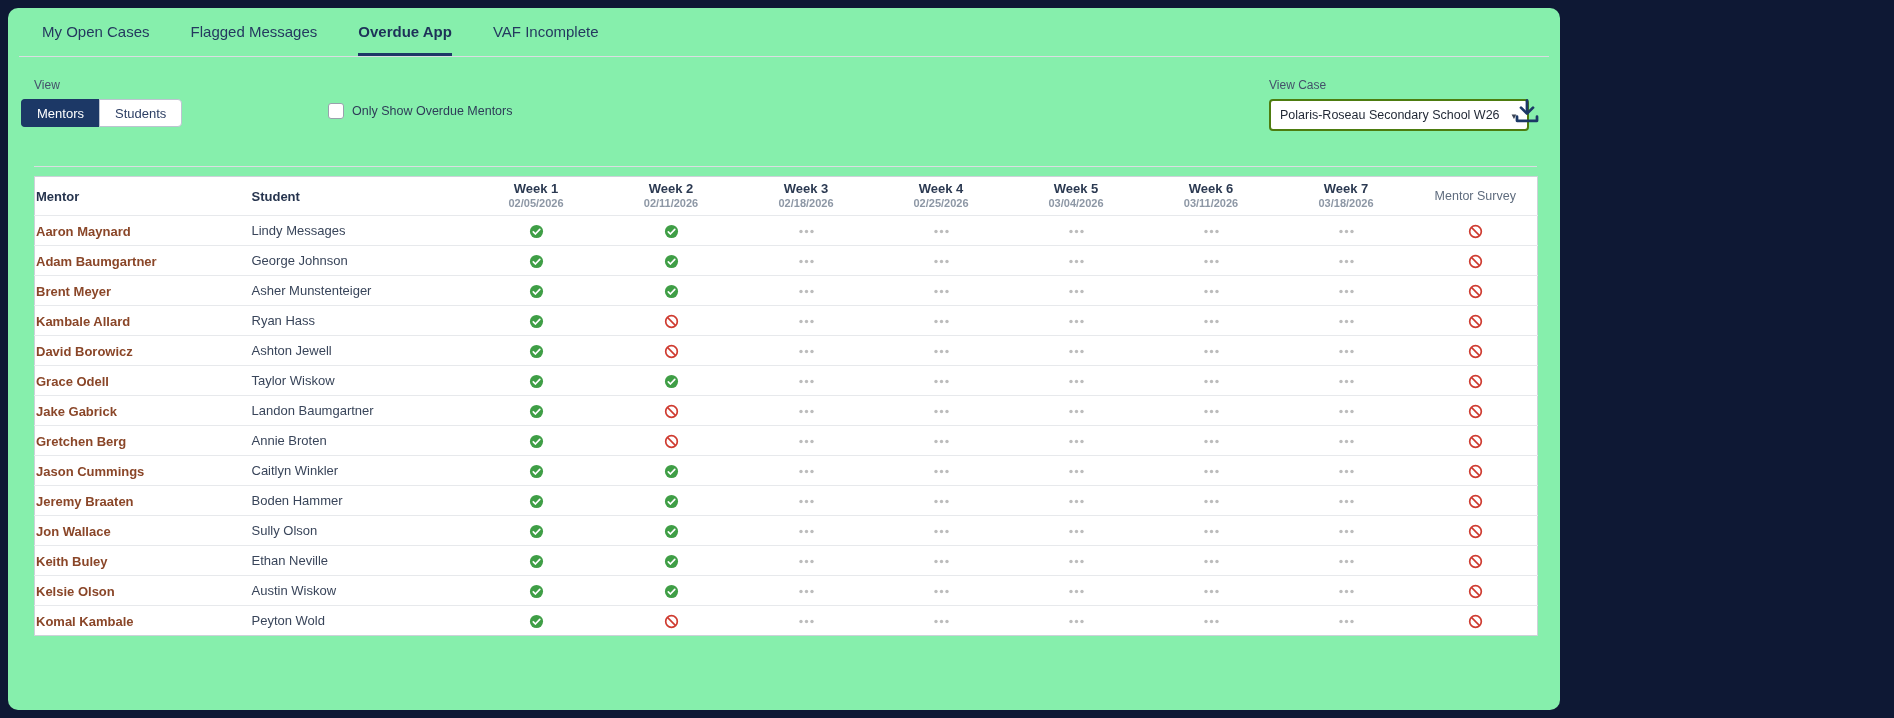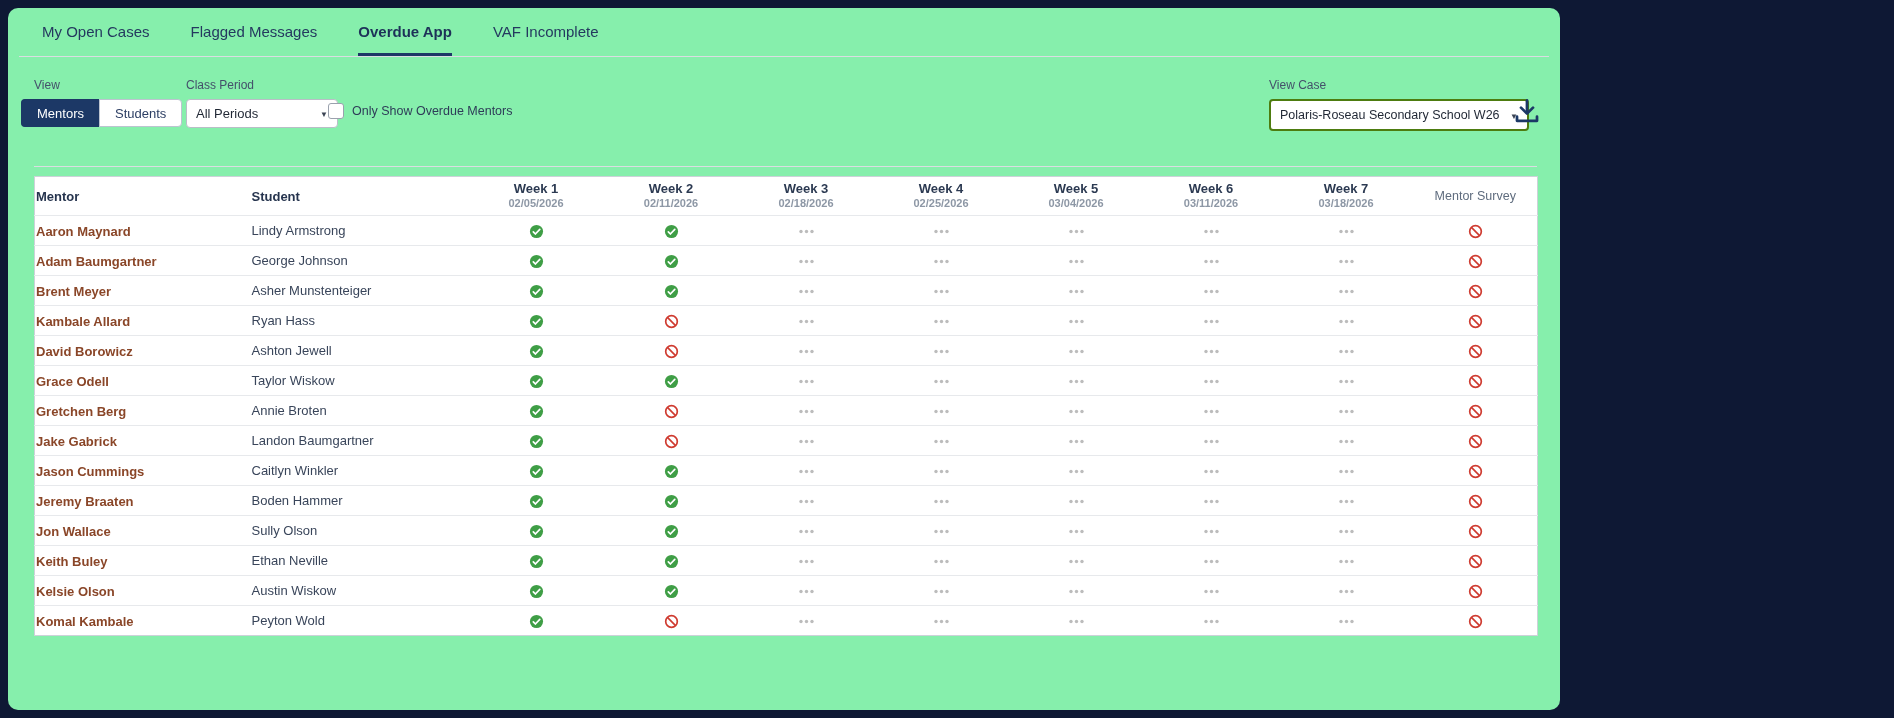--- a/index.html
+++ b/index.html
@@ -76,27 +76,20 @@
   </nav>
 
   <div class="g-view">
     <div class="flabel">View</div>
     <div class="seggroup">
       <button class="seg first sel">Mentors</button>
       <button class="seg last">Students</button>
     </div>
   </div>
 
-  <div class="g-period">
-    <div class="flabel">Class Period</div>
-    <div class="select">
-      <span class="selval">All Periods</span>
-      <span class="caret"></span>
-    </div>
-  </div>
 
   <label class="chk">
     <span class="box"></span>
     <span class="chklabel">Only Show Overdue Mentors</span>
   </label>
 
   <div class="g-case">
     <div class="flabel">View Case</div>
     <div class="select case">
       <span class="selval">Polaris-Roseau Secondary School W26</span>
@@ -159,21 +152,21 @@
           <th class="c">
             <div class="wk">Week 7</div>
             <div class="wdate">03/18/2026</div>
           </th>
           <th class="c survey" id="survey-th">Mentor Survey</th>
       </tr>
     </thead>
     <tbody id="tbody">
         <tr>
           <td class="l"><a class="mentor">Aaron Maynard</a></td>
-          <td class="l student">Lindy Armstrong</td>
+          <td class="l student">Lindy Messages</td>
           <td class="c"><span class="ic"><svg width="15" height="15" viewBox="0 0 16 16">
                 <circle cx="8" cy="8" r="7" fill="#3f9e46"></circle>
                 <path d="M4.6 8.4l2.2 2.3 4.7-5" fill="none" stroke="#fff" stroke-width="1.8" stroke-linecap="round" stroke-linejoin="round"></path>
               </svg></span></td>
           <td class="c"><span class="ic"><svg width="15" height="15" viewBox="0 0 16 16">
                 <circle cx="8" cy="8" r="7" fill="#3f9e46"></circle>
                 <path d="M4.6 8.4l2.2 2.3 4.7-5" fill="none" stroke="#fff" stroke-width="1.8" stroke-linecap="round" stroke-linejoin="round"></path>
               </svg></span></td>
           <td class="c"><span class="ic"><svg width="17" height="15" viewBox="0 0 17 15">
                 <circle cx="3" cy="7.5" r="1.7" fill="#bcbcbc"></circle>
@@ -404,20 +397,61 @@
                 <circle cx="3" cy="7.5" r="1.7" fill="#bcbcbc"></circle>
                 <circle cx="8.5" cy="7.5" r="1.7" fill="#bcbcbc"></circle>
                 <circle cx="14" cy="7.5" r="1.7" fill="#bcbcbc"></circle>
               </svg></span></td>
           <td class="c"><span class="ic"><svg width="15" height="15" viewBox="0 0 16 16">
                 <circle cx="8" cy="8" r="6.2" fill="none" stroke="#cf3b30" stroke-width="1.8"></circle>
                 <line x1="3.9" y1="3.9" x2="12.1" y2="12.1" stroke="#cf3b30" stroke-width="1.8"></line>
               </svg></span></td>
         </tr>
         <tr>
+          <td class="l"><a class="mentor">Jake Gabrick</a></td>
+          <td class="l student">Landon Baumgartner</td>
+          <td class="c"><span class="ic"><svg width="15" height="15" viewBox="0 0 16 16">
+                <circle cx="8" cy="8" r="7" fill="#3f9e46"></circle>
+                <path d="M4.6 8.4l2.2 2.3 4.7-5" fill="none" stroke="#fff" stroke-width="1.8" stroke-linecap="round" stroke-linejoin="round"></path>
+              </svg></span></td>
+          <td class="c"><span class="ic"><svg width="15" height="15" viewBox="0 0 16 16">
+                <circle cx="8" cy="8" r="6.2" fill="none" stroke="#cf3b30" stroke-width="1.8"></circle>
+                <line x1="3.9" y1="3.9" x2="12.1" y2="12.1" stroke="#cf3b30" stroke-width="1.8"></line>
+              </svg></span></td>
+          <td class="c"><span class="ic"><svg width="17" height="15" viewBox="0 0 17 15">
+                <circle cx="3" cy="7.5" r="1.7" fill="#bcbcbc"></circle>
+                <circle cx="8.5" cy="7.5" r="1.7" fill="#bcbcbc"></circle>
+                <circle cx="14" cy="7.5" r="1.7" fill="#bcbcbc"></circle>
+              </svg></span></td>
+          <td class="c"><span class="ic"><svg width="17" height="15" viewBox="0 0 17 15">
+                <circle cx="3" cy="7.5" r="1.7" fill="#bcbcbc"></circle>
+                <circle cx="8.5" cy="7.5" r="1.7" fill="#bcbcbc"></circle>
+                <circle cx="14" cy="7.5" r="1.7" fill="#bcbcbc"></circle>
+              </svg></span></td>
+          <td class="c"><span class="ic"><svg width="17" height="15" viewBox="0 0 17 15">
+                <circle cx="3" cy="7.5" r="1.7" fill="#bcbcbc"></circle>
+                <circle cx="8.5" cy="7.5" r="1.7" fill="#bcbcbc"></circle>
+                <circle cx="14" cy="7.5" r="1.7" fill="#bcbcbc"></circle>
+              </svg></span></td>
+          <td class="c"><span class="ic"><svg width="17" height="15" viewBox="0 0 17 15">
+                <circle cx="3" cy="7.5" r="1.7" fill="#bcbcbc"></circle>
+                <circle cx="8.5" cy="7.5" r="1.7" fill="#bcbcbc"></circle>
+                <circle cx="14" cy="7.5" r="1.7" fill="#bcbcbc"></circle>
+              </svg></span></td>
+          <td class="c"><span class="ic"><svg width="17" height="15" viewBox="0 0 17 15">
+                <circle cx="3" cy="7.5" r="1.7" fill="#bcbcbc"></circle>
+                <circle cx="8.5" cy="7.5" r="1.7" fill="#bcbcbc"></circle>
+                <circle cx="14" cy="7.5" r="1.7" fill="#bcbcbc"></circle>
+              </svg></span></td>
+          <td class="c"><span class="ic"><svg width="15" height="15" viewBox="0 0 16 16">
+                <circle cx="8" cy="8" r="6.2" fill="none" stroke="#cf3b30" stroke-width="1.8"></circle>
+                <line x1="3.9" y1="3.9" x2="12.1" y2="12.1" stroke="#cf3b30" stroke-width="1.8"></line>
+              </svg></span></td>
+        </tr>
+        <tr>
           <td class="l"><a class="mentor">Gretchen Berg</a></td>
           <td class="l student">Annie Broten</td>
           <td class="c"><span class="ic"><svg width="15" height="15" viewBox="0 0 16 16">
                 <circle cx="8" cy="8" r="7" fill="#3f9e46"></circle>
                 <path d="M4.6 8.4l2.2 2.3 4.7-5" fill="none" stroke="#fff" stroke-width="1.8" stroke-linecap="round" stroke-linejoin="round"></path>
               </svg></span></td>
           <td class="c"><span class="ic"><svg width="15" height="15" viewBox="0 0 16 16">
                 <circle cx="8" cy="8" r="6.2" fill="none" stroke="#cf3b30" stroke-width="1.8"></circle>
                 <line x1="3.9" y1="3.9" x2="12.1" y2="12.1" stroke="#cf3b30" stroke-width="1.8"></line>
               </svg></span></td>
@@ -445,61 +479,20 @@
                 <circle cx="3" cy="7.5" r="1.7" fill="#bcbcbc"></circle>
                 <circle cx="8.5" cy="7.5" r="1.7" fill="#bcbcbc"></circle>
                 <circle cx="14" cy="7.5" r="1.7" fill="#bcbcbc"></circle>
               </svg></span></td>
           <td class="c"><span class="ic"><svg width="15" height="15" viewBox="0 0 16 16">
                 <circle cx="8" cy="8" r="6.2" fill="none" stroke="#cf3b30" stroke-width="1.8"></circle>
                 <line x1="3.9" y1="3.9" x2="12.1" y2="12.1" stroke="#cf3b30" stroke-width="1.8"></line>
               </svg></span></td>
         </tr>
         <tr>
-          <td class="l"><a class="mentor">Jake Gabrick</a></td>
-          <td class="l student">Landon Baumgartner</td>
-          <td class="c"><span class="ic"><svg width="15" height="15" viewBox="0 0 16 16">
-                <circle cx="8" cy="8" r="7" fill="#3f9e46"></circle>
-                <path d="M4.6 8.4l2.2 2.3 4.7-5" fill="none" stroke="#fff" stroke-width="1.8" stroke-linecap="round" stroke-linejoin="round"></path>
-              </svg></span></td>
-          <td class="c"><span class="ic"><svg width="15" height="15" viewBox="0 0 16 16">
-                <circle cx="8" cy="8" r="6.2" fill="none" stroke="#cf3b30" stroke-width="1.8"></circle>
-                <line x1="3.9" y1="3.9" x2="12.1" y2="12.1" stroke="#cf3b30" stroke-width="1.8"></line>
-              </svg></span></td>
-          <td class="c"><span class="ic"><svg width="17" height="15" viewBox="0 0 17 15">
-                <circle cx="3" cy="7.5" r="1.7" fill="#bcbcbc"></circle>
-                <circle cx="8.5" cy="7.5" r="1.7" fill="#bcbcbc"></circle>
-                <circle cx="14" cy="7.5" r="1.7" fill="#bcbcbc"></circle>
-              </svg></span></td>
-          <td class="c"><span class="ic"><svg width="17" height="15" viewBox="0 0 17 15">
-                <circle cx="3" cy="7.5" r="1.7" fill="#bcbcbc"></circle>
-                <circle cx="8.5" cy="7.5" r="1.7" fill="#bcbcbc"></circle>
-                <circle cx="14" cy="7.5" r="1.7" fill="#bcbcbc"></circle>
-              </svg></span></td>
-          <td class="c"><span class="ic"><svg width="17" height="15" viewBox="0 0 17 15">
-                <circle cx="3" cy="7.5" r="1.7" fill="#bcbcbc"></circle>
-                <circle cx="8.5" cy="7.5" r="1.7" fill="#bcbcbc"></circle>
-                <circle cx="14" cy="7.5" r="1.7" fill="#bcbcbc"></circle>
-              </svg></span></td>
-          <td class="c"><span class="ic"><svg width="17" height="15" viewBox="0 0 17 15">
-                <circle cx="3" cy="7.5" r="1.7" fill="#bcbcbc"></circle>
-                <circle cx="8.5" cy="7.5" r="1.7" fill="#bcbcbc"></circle>
-                <circle cx="14" cy="7.5" r="1.7" fill="#bcbcbc"></circle>
-              </svg></span></td>
-          <td class="c"><span class="ic"><svg width="17" height="15" viewBox="0 0 17 15">
-                <circle cx="3" cy="7.5" r="1.7" fill="#bcbcbc"></circle>
-                <circle cx="8.5" cy="7.5" r="1.7" fill="#bcbcbc"></circle>
-                <circle cx="14" cy="7.5" r="1.7" fill="#bcbcbc"></circle>
-              </svg></span></td>
-          <td class="c"><span class="ic"><svg width="15" height="15" viewBox="0 0 16 16">
-                <circle cx="8" cy="8" r="6.2" fill="none" stroke="#cf3b30" stroke-width="1.8"></circle>
-                <line x1="3.9" y1="3.9" x2="12.1" y2="12.1" stroke="#cf3b30" stroke-width="1.8"></line>
-              </svg></span></td>
-        </tr>
-        <tr>
           <td class="l"><a class="mentor">Jason Cummings</a></td>
           <td class="l student">Caitlyn Winkler</td>
           <td class="c"><span class="ic"><svg width="15" height="15" viewBox="0 0 16 16">
                 <circle cx="8" cy="8" r="7" fill="#3f9e46"></circle>
                 <path d="M4.6 8.4l2.2 2.3 4.7-5" fill="none" stroke="#fff" stroke-width="1.8" stroke-linecap="round" stroke-linejoin="round"></path>
               </svg></span></td>
           <td class="c"><span class="ic"><svg width="15" height="15" viewBox="0 0 16 16">
                 <circle cx="8" cy="8" r="7" fill="#3f9e46"></circle>
                 <path d="M4.6 8.4l2.2 2.3 4.7-5" fill="none" stroke="#fff" stroke-width="1.8" stroke-linecap="round" stroke-linejoin="round"></path>
               </svg></span></td>

